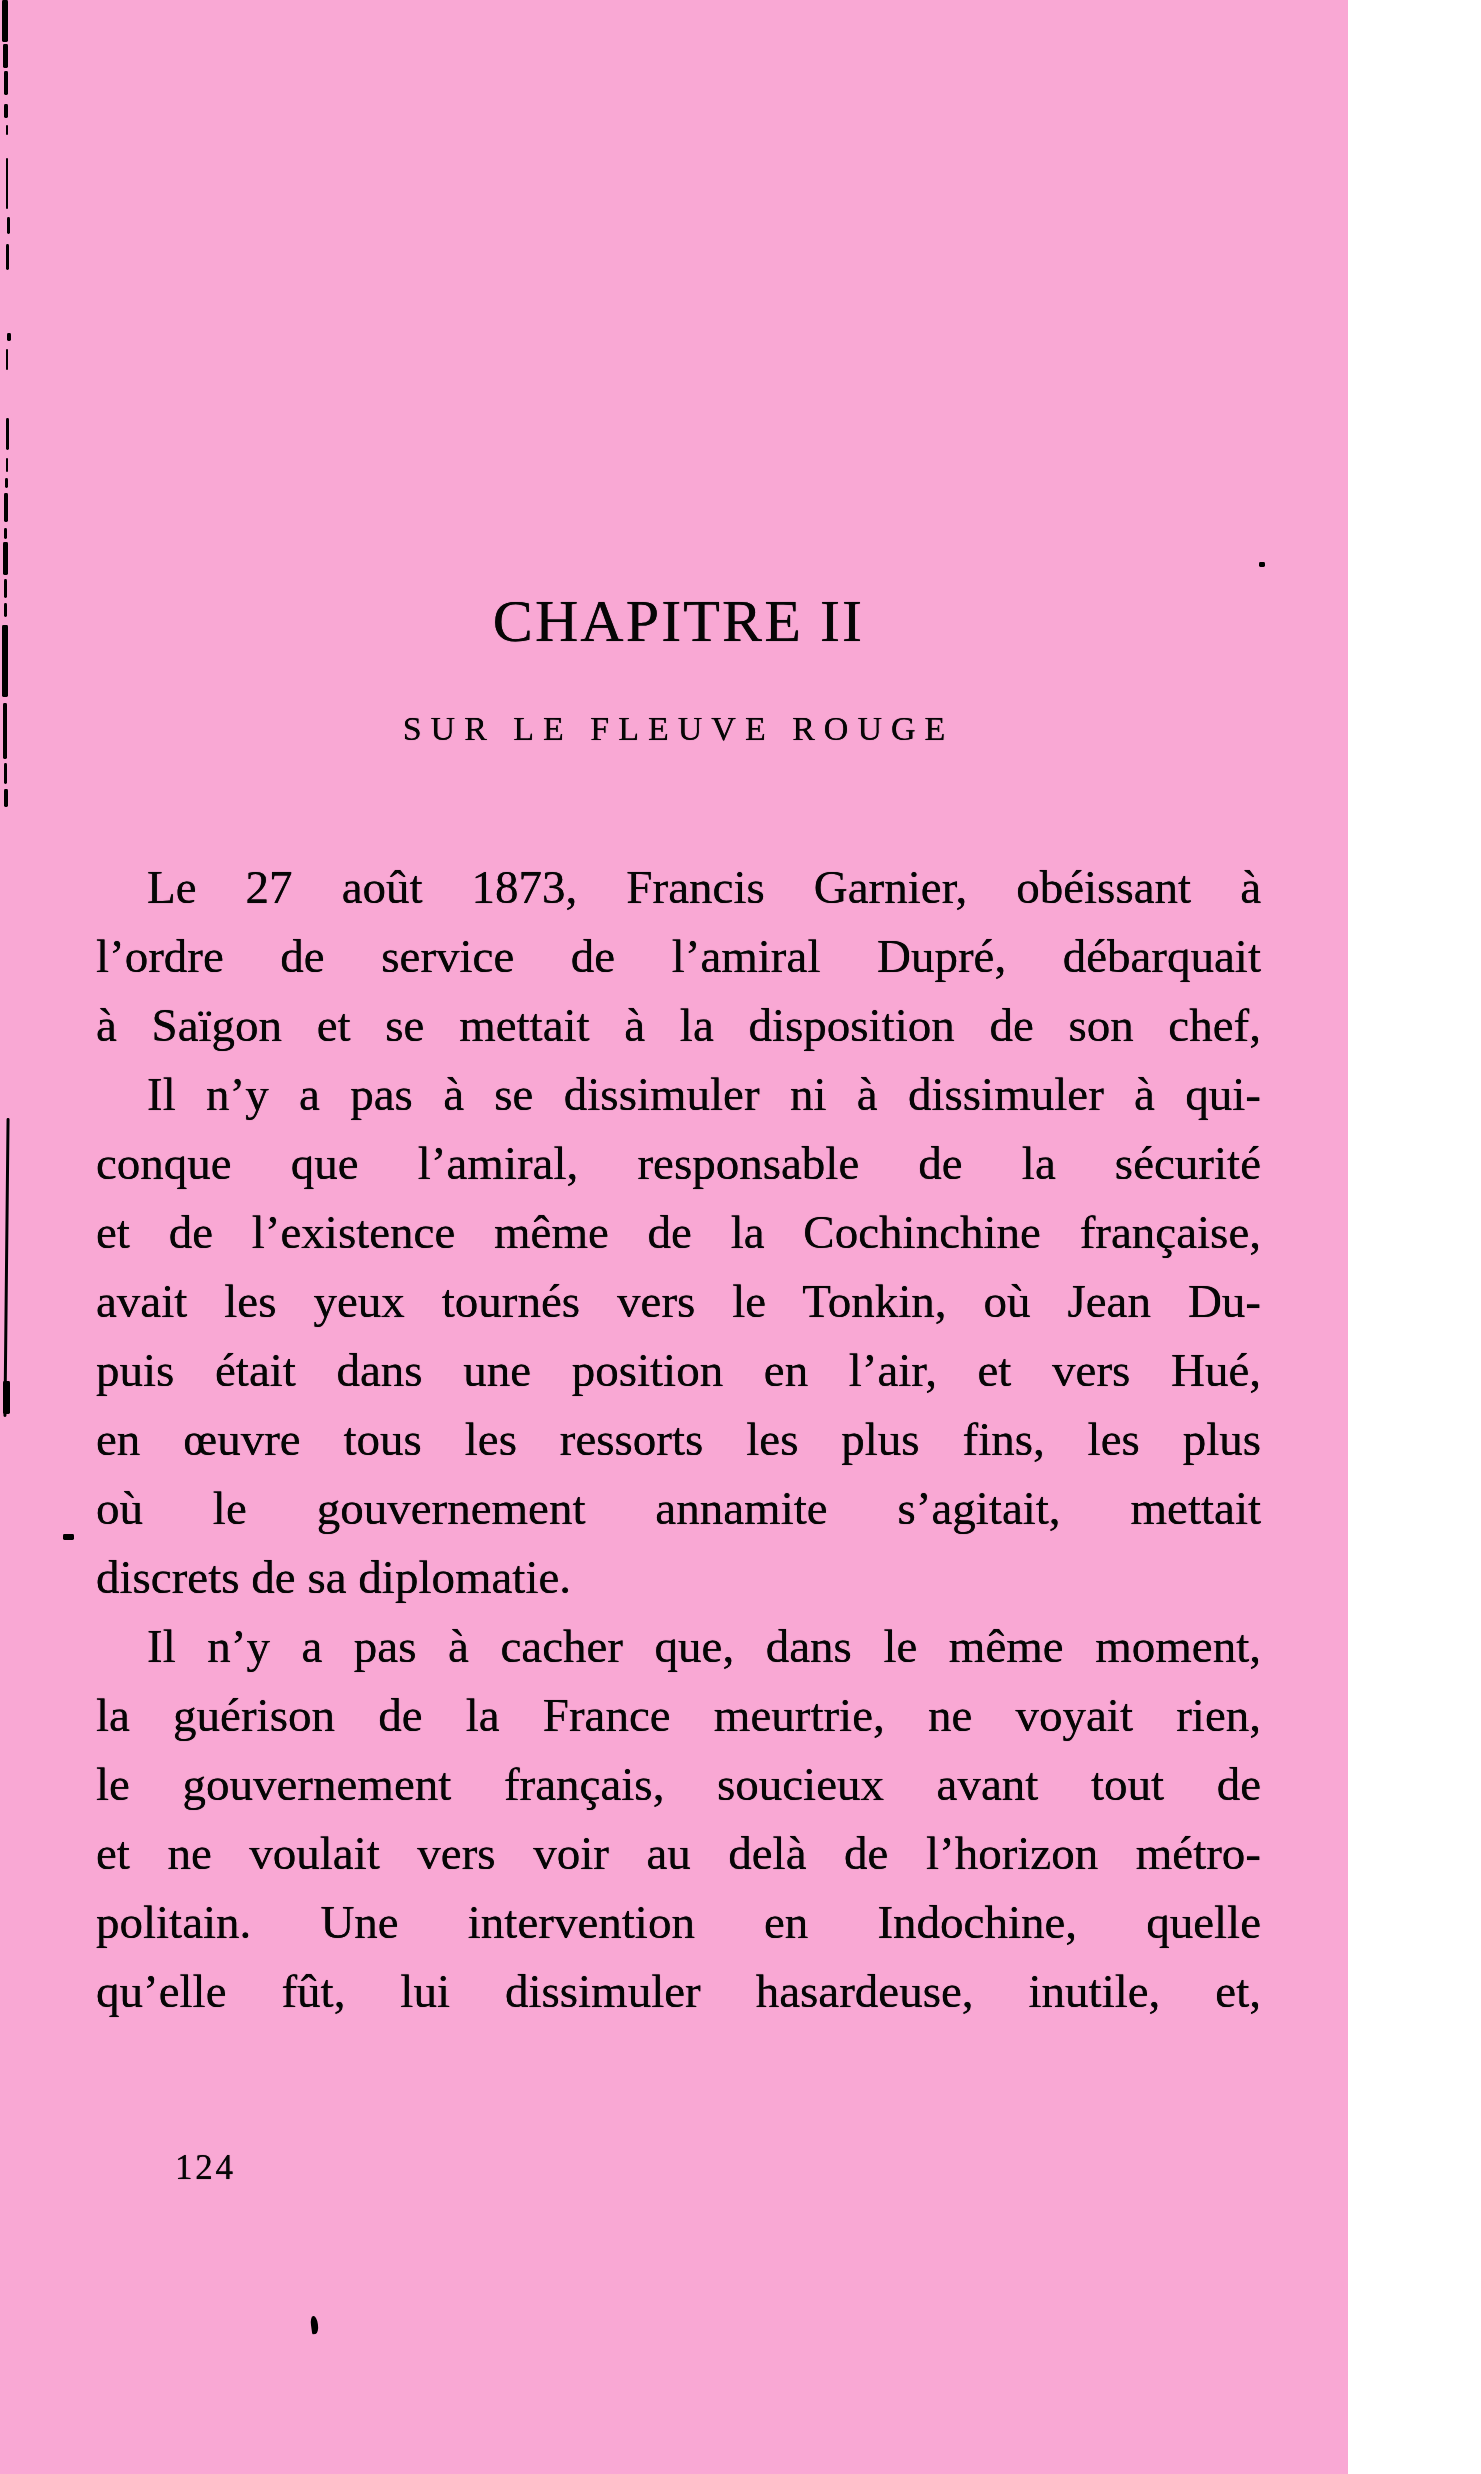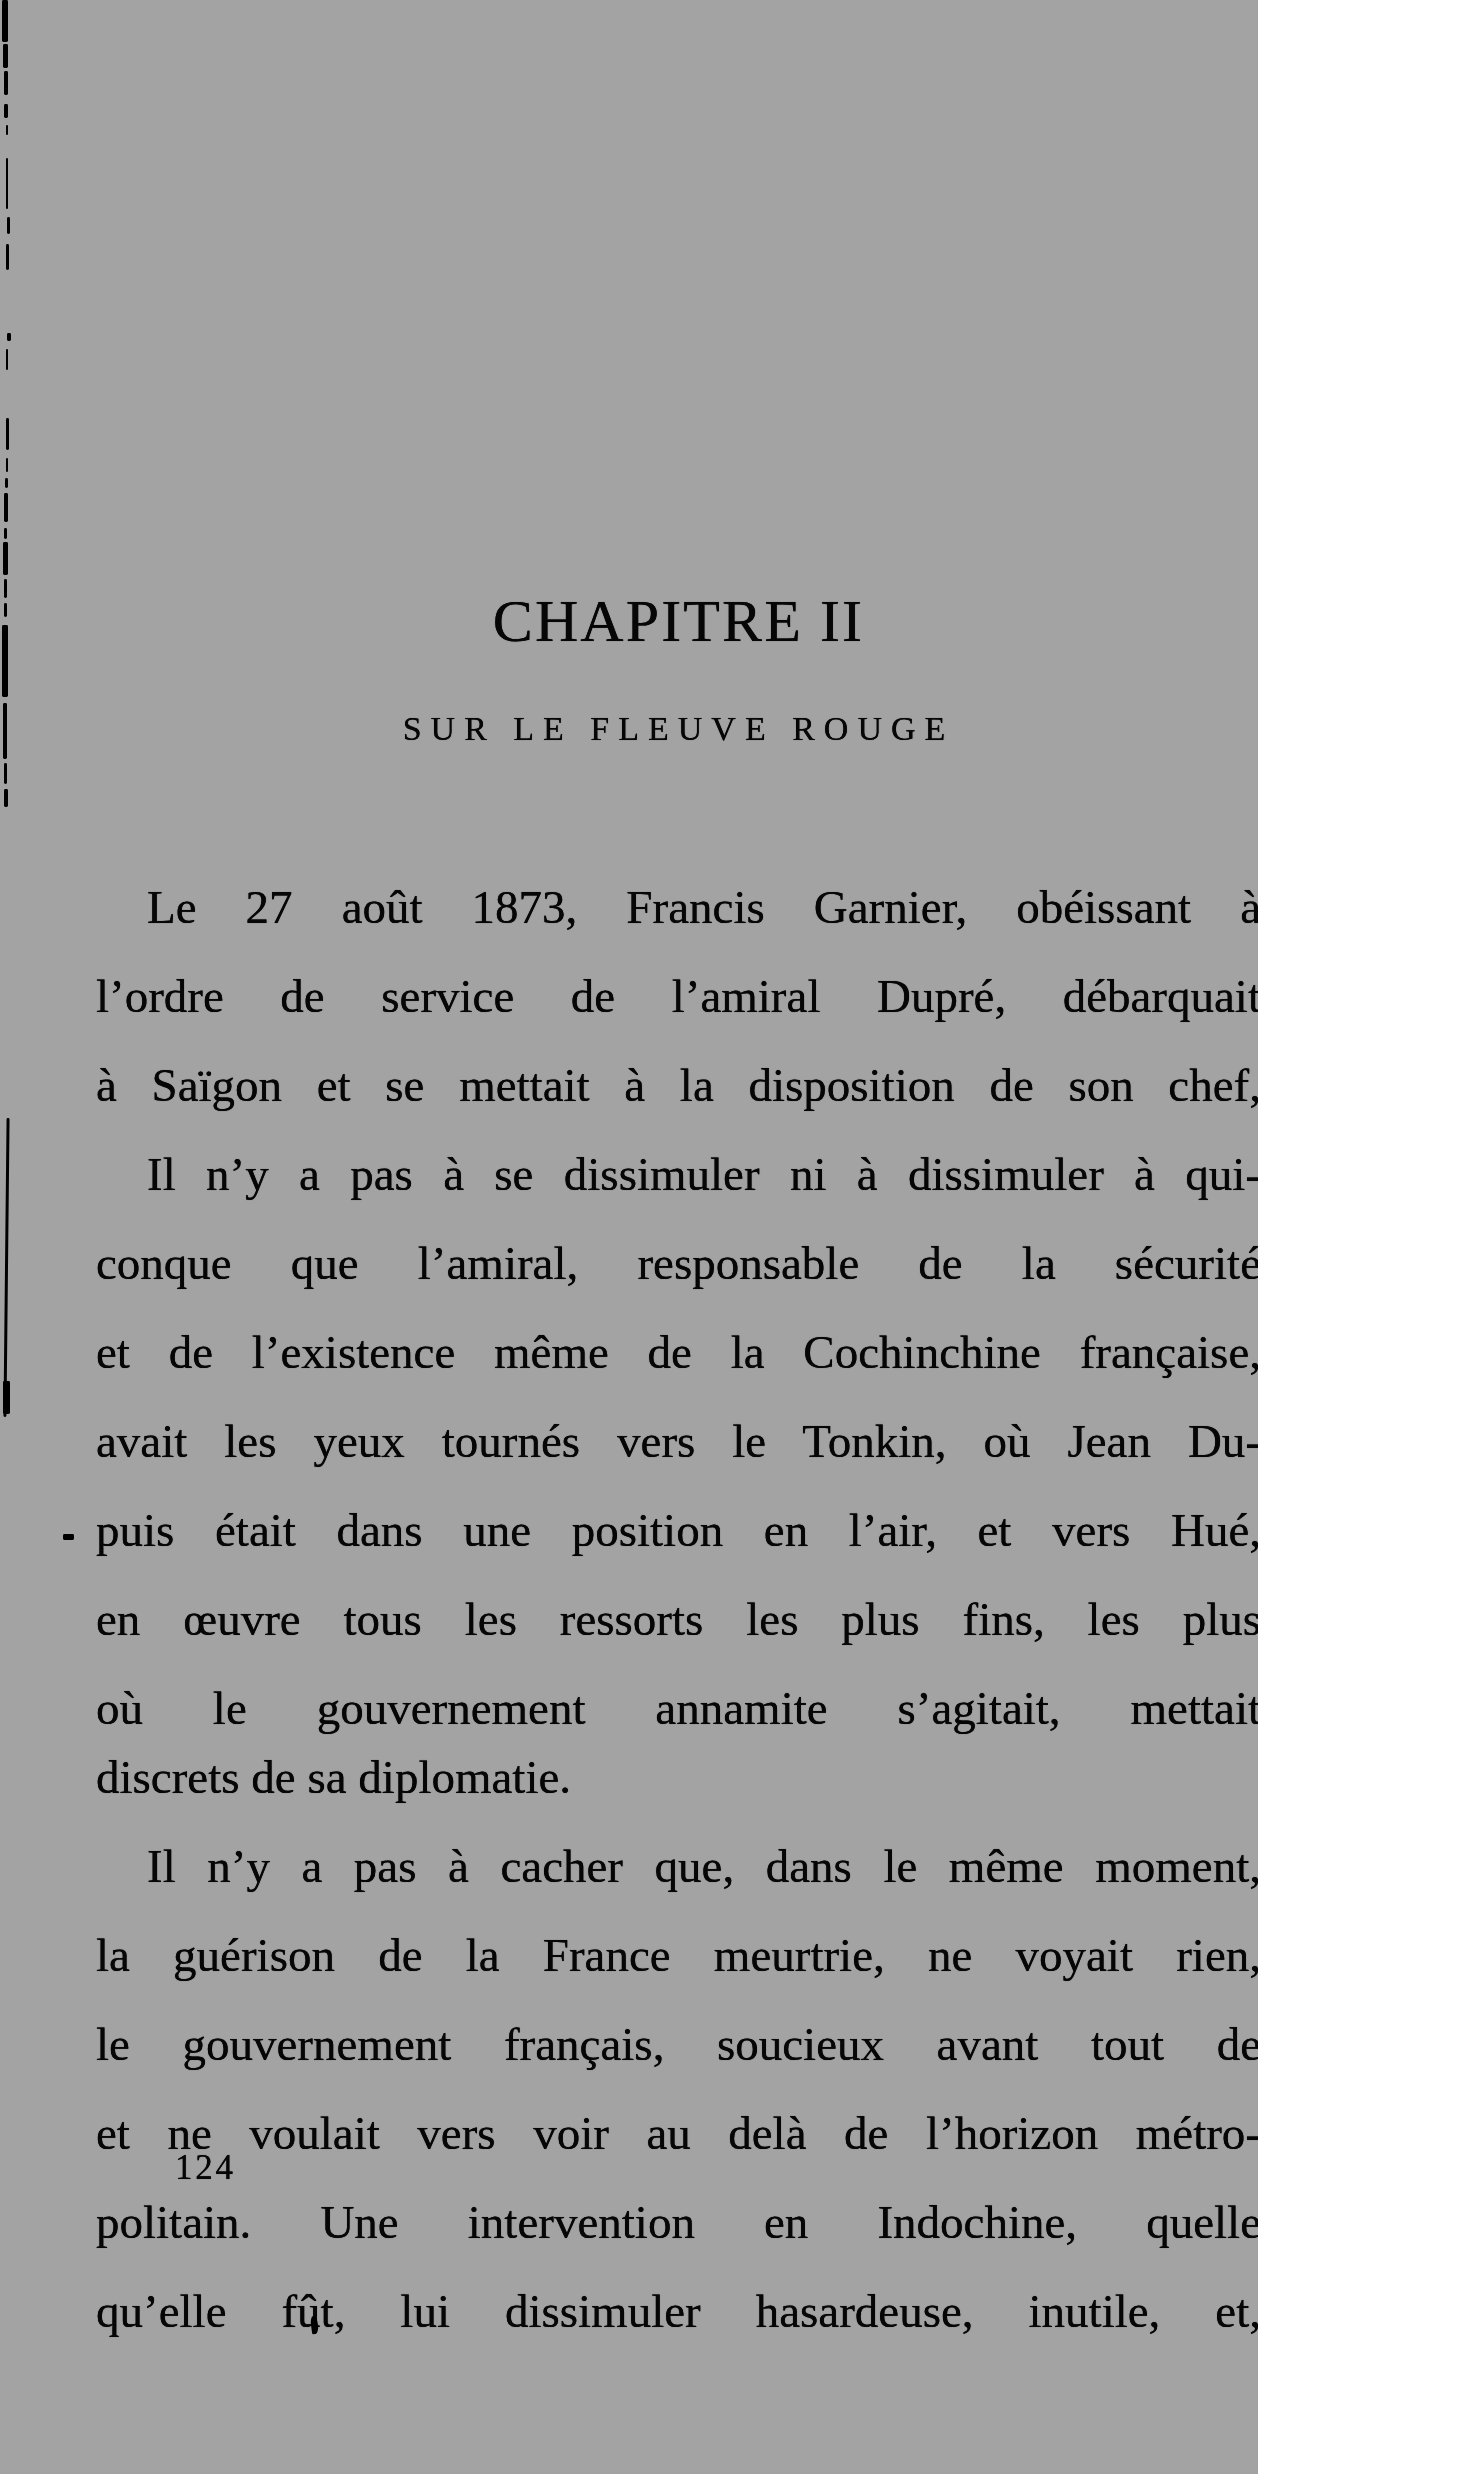--- a/index.html
+++ b/index.html
@@ -2,27 +2,26 @@
 <html style="font-size:11px"><head>
 <meta charset="utf-8">
 <style>
   html, body {
     margin: 0;
     padding: 0;
     background: #ffffff;
   }
   .page {
     position: relative;
-    width: 1218px;
+    width: 1348px;
     height: 2475px;
-    background: #a3a3a3;
+    background: #f9a8d4;
     overflow: hidden;
     font-family: "Liberation Serif", "DejaVu Serif", serif;
     color: #060606;
-    padding-left: 40px;
   }
   .chapter-title {
     position: absolute;
     left: 96px;
     top: 587px;
     width: 1165px;
     text-align: center;
     font-size: 60px;
     line-height: 69px;
     letter-spacing: 2.1px;
@@ -51,21 +50,20 @@
     height: 69px;
     line-height: 69px;
     font-size: 47px;
     text-align: left;
     white-space: normal;
     text-shadow: 0 0 0.7px #000;
   }
   .line.j {
     text-align: justify;
     text-align-last: justify;
-    margin-top: 20px;
   }
   .line.in {
     padding-left: 51px;
   }
   .page-number {
     position: absolute;
     left: 175px;
     top: 2148px;
     font-size: 35px;
     line-height: 39px;

